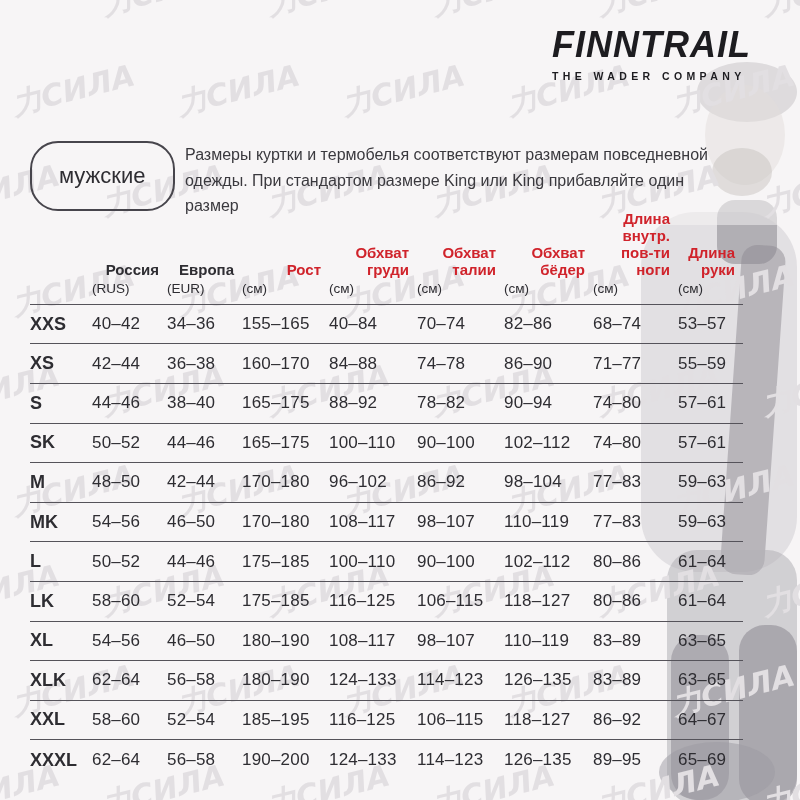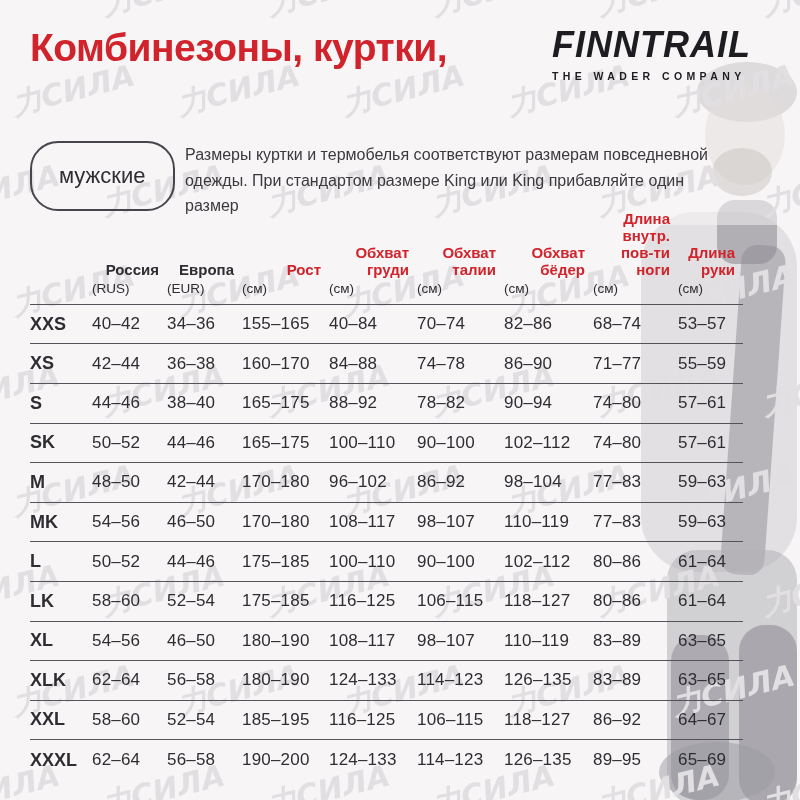--- a/index.html
+++ b/index.html
@@ -155,21 +155,21 @@
       <text x="105" y="815" transform="rotate(-14 105 815)" class="wm-text">力СИЛА</text>
       <text x="270" y="815" transform="rotate(-14 270 815)" class="wm-text">力СИЛА</text>
       <text x="435" y="815" transform="rotate(-14 435 815)" class="wm-text">力СИЛА</text>
       <text x="600" y="815" transform="rotate(-14 600 815)" class="wm-text">力СИЛА</text>
       <text x="765" y="815" transform="rotate(-14 765 815)" class="wm-text">力СИЛА</text>
     </svg>
 
   <div class="content">
 
     <h1 class="title">
-      <span>Комбинезоны, куртки,</span><br>
+      <br>
     </h1>
 
     <div class="brand">
       <div class="brand-name">FINNTRAIL</div>
       <div class="brand-tagline">THE WADER COMPANY</div>
     </div>
 
     <div class="badge">мужские</div>
 
     <p class="desc">Размеры куртки и термобелья соответствуют размерам повседневной одежды. При стандартом размере King или King прибавляйте один размер</p>

